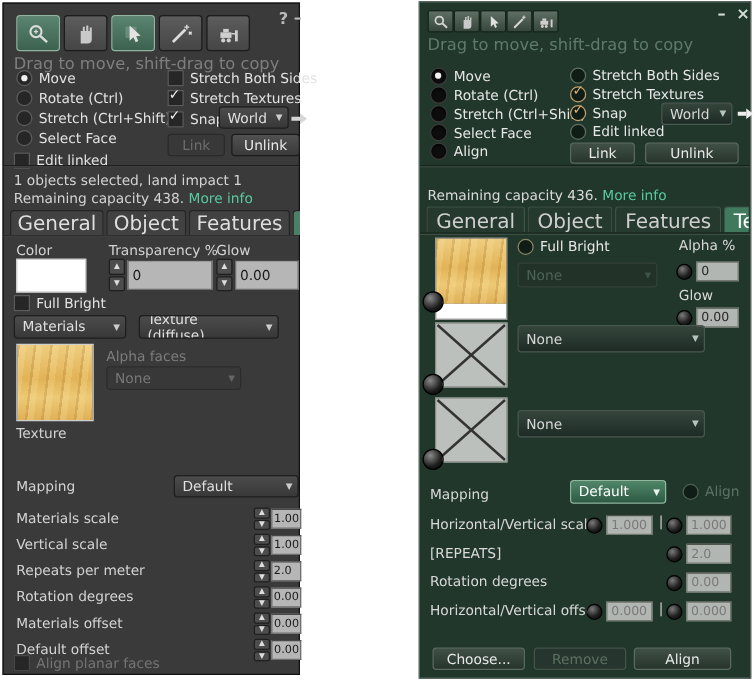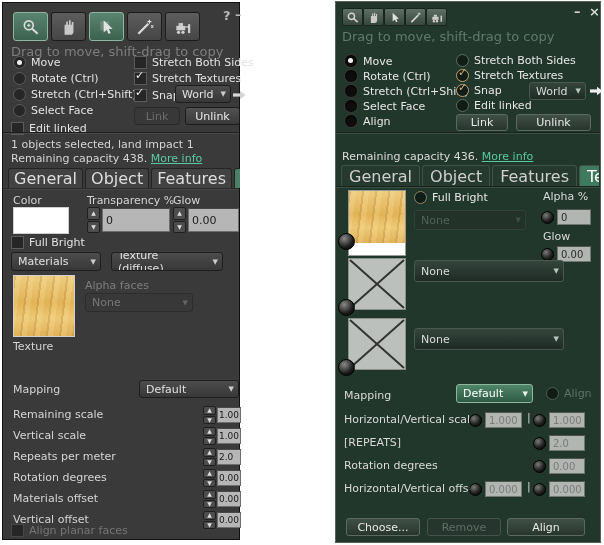--- a/index.html
+++ b/index.html
@@ -27,21 +27,21 @@
       font-size:11px;color:#e0e0e0;padding:0 16px 0 6px;overflow:hidden}
   .dd .caret{position:absolute;right:4px;font-size:7px;color:#cccccc}
   .dd.dis{background:#383838;border-color:#2c2c2c;color:#777}
   .dd.dis .caret{color:#666}
   .btn{position:absolute;box-sizing:border-box;border-radius:3px;text-align:center;
        background:linear-gradient(#515151,#3a3a3a);border:1px solid #1c1c1c;
        font-size:11px;color:#eaeaea;display:flex;align-items:center;justify-content:center}
   .btn.dis{color:#6d6d6d;background:#383838;border-color:#2a2a2a}
   .sep{position:absolute;left:0;width:100%;height:1px;background:#1f1f1f;border-bottom:1px solid #4a4a4a}
   .txt{position:absolute;font-size:11px;color:#d4d4d4;white-space:nowrap}
-  .link{color:#58c9a0;text-decoration:underline;cursor:pointer}
+  .link{color:#58c9a0;cursor:pointer}
   .tabs{position:absolute;display:flex;gap:2px;overflow:hidden}
   .tab{height:20px;display:flex;align-items:center;padding:0 5px;font-size:16px;color:#dedede;
        background:#424242;border:1px solid #242424;border-bottom:none;border-radius:3px 3px 0 0;box-sizing:border-box}
   .tab.on{background:#4c7f68;color:#fff}
   .rp .tab{background:#26392f;border-color:#3e5246;color:#cfcfcf}
   .rp .tab.on{background:#3f7a5e;color:#fff}
   .field{position:absolute;box-sizing:border-box;background:#b6b6b6;border:1px solid #6e6e6e;border-top-color:#484848;
          font-family:"DejaVu Sans","Liberation Sans",sans-serif;font-size:11px;color:#1b1b1b;padding:0 3px}
   .field.sm{font-size:9px;padding:0 1px}
   .spin{position:absolute;width:13px;display:flex;flex-direction:column;gap:1px}
@@ -232,21 +232,21 @@
     <span>None</span>
     <span class="caret">▼</span>
   </div>
 
   <div class="txt" style="left:10px;top:380px">Mapping</div>
   <div class="dd" style="left:136px;top:377px;width:100px;height:18px">
     <span>Default</span>
     <span class="caret">▼</span>
   </div>
 
-  <div class="txt" style="left:10px;top:405px">Remaining scale</div>
+  <div class="txt" style="left:10px;top:405px">Materials scale</div>
   <div class="spin" style="left:200px;top:403px;height:18px">
     <div class="s-up">▲</div>
     <div class="s-dn">▼</div>
   </div>
   <input class="field sm" style="left: 214px; top: 404px; width: 24px; height: 16px;" readonly="" value="1.000">
 
   <div class="txt" style="left:10px;top:426px">Vertical scale</div>
   <div class="spin" style="left:200px;top:424px;height:18px">
     <div class="s-up">▲</div>
     <div class="s-dn">▼</div>
@@ -267,21 +267,21 @@
   </div>
   <input class="field sm" style="left: 214px; top: 467px; width: 24px; height: 16px;" readonly="" value="0.00">
 
   <div class="txt" style="left:10px;top:489px">Materials offset</div>
   <div class="spin" style="left:200px;top:487px;height:18px">
     <div class="s-up">▲</div>
     <div class="s-dn">▼</div>
   </div>
   <input class="field sm" style="left: 214px; top: 488px; width: 24px; height: 16px;" readonly="" value="0.000">
 
-  <div class="txt" style="left:10px;top:510px">Vertical offset</div>
+  <div class="txt" style="left:10px;top:510px">Default offset</div>
   <div class="spin" style="left:200px;top:508px;height:18px">
     <div class="s-up">▲</div>
     <div class="s-dn">▼</div>
   </div>
   <input class="field sm" style="left: 214px; top: 509px; width: 24px; height: 16px;" readonly="" value="0.000">
 
   <div class="row" style="left:8px;top:521px">
     <span class="cb" style="border-color:#474747"></span>
     <span class="lbl dim">Align planar faces</span>
   </div>

